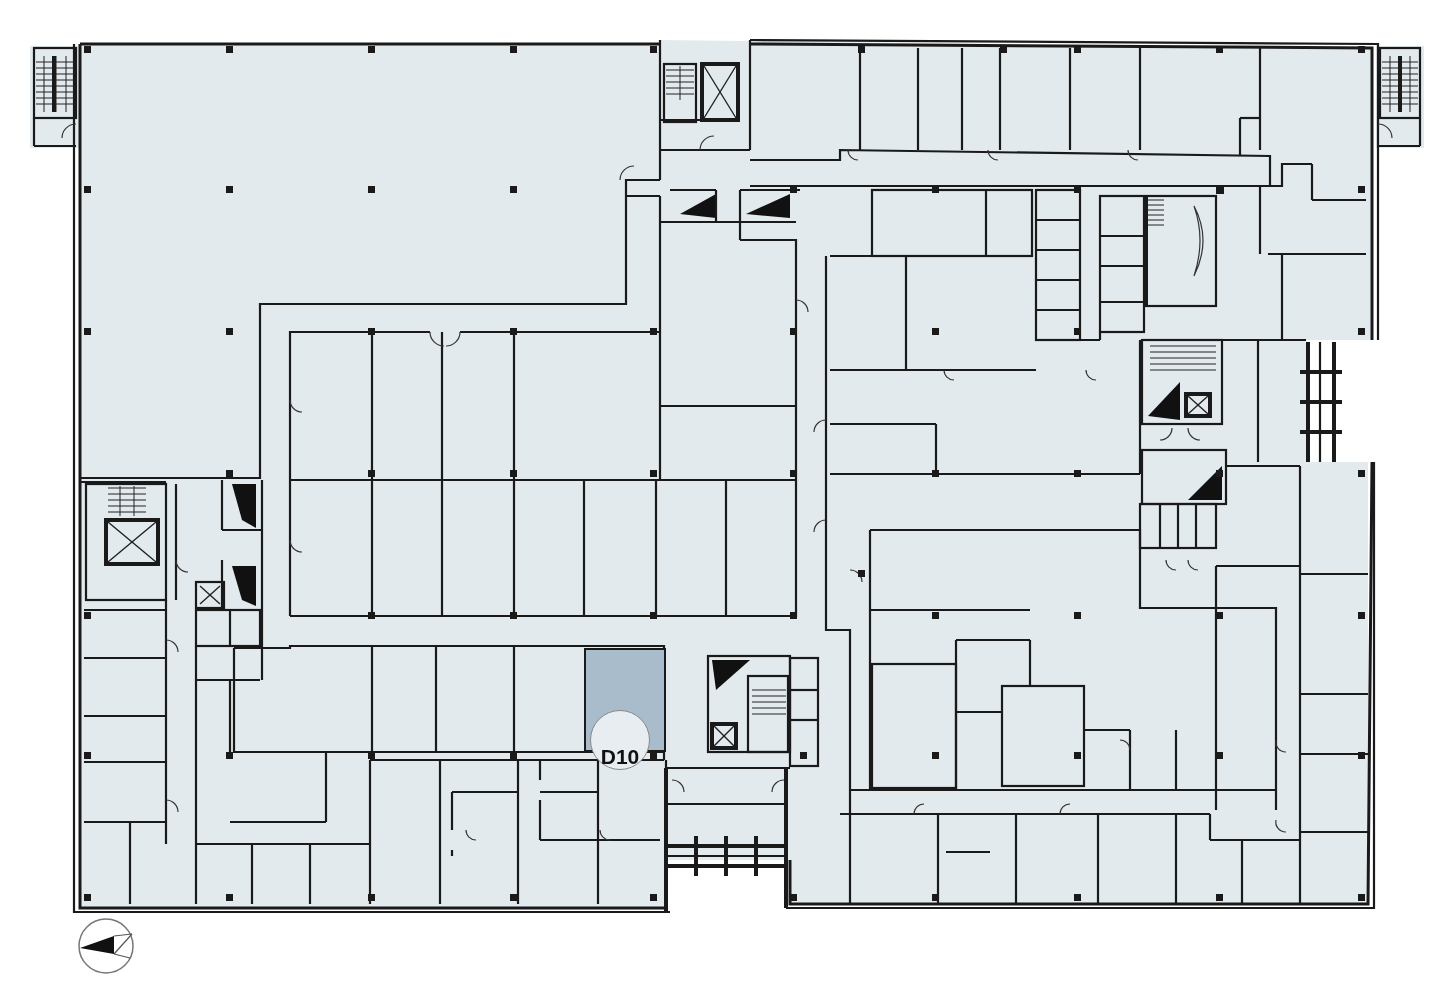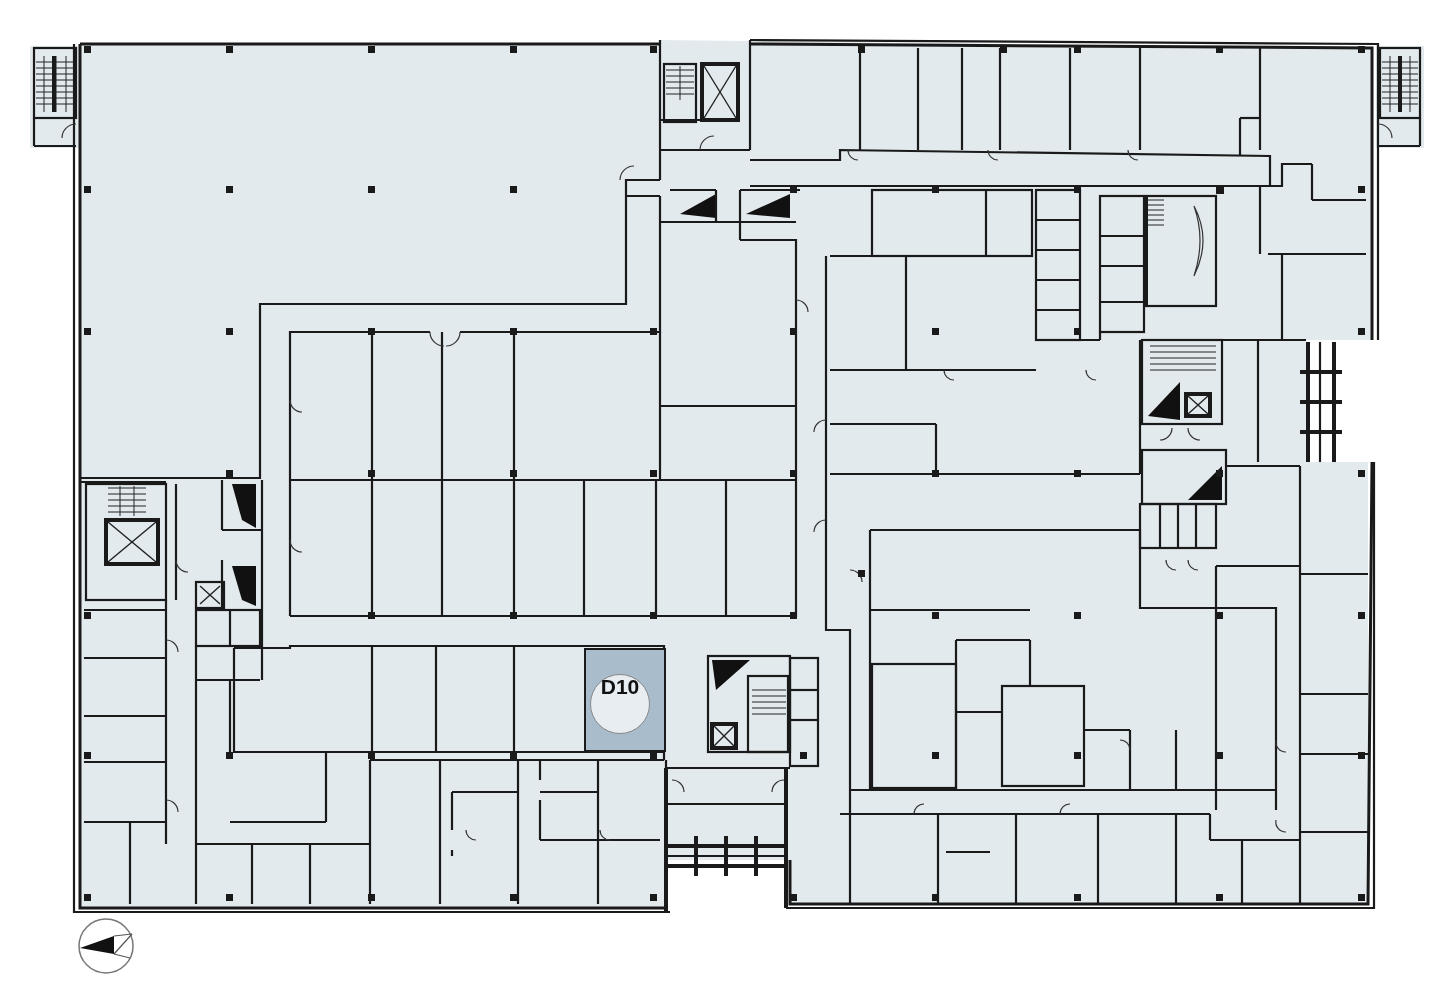--- a/index.html
+++ b/index.html
@@ -8,21 +8,21 @@
   .fl{fill:#e3eaee;}
   .w{stroke:#1a1a1a;stroke-width:2.2;fill:none;}
   .wt{stroke:#1a1a1a;stroke-width:4;fill:none;}
   .outer{stroke:#1a1a1a;stroke-width:3;fill:none;}
   .col{fill:#1a1a1a;}
   .door{stroke:#333;stroke-width:1.2;fill:none;}
   .stair{stroke:#222;stroke-width:1;fill:none;}
   .xbox{stroke:#222;stroke-width:1.4;fill:none;}
   .dark{fill:#111;}
   #d10-room{position:absolute;left:584px;top:648px;width:82px;height:104px;background:#a9bccb;border:2px solid #1a1a1a;box-sizing:border-box;}
-  #d10-badge{position:absolute;left:590px;top:674px;width:60px;height:60px;border-radius:50%;background:#e8edf1;border:1.5px solid #888;box-sizing:border-box;display:flex;align-items:flex-start;justify-content:center;font-weight:bold;font-size:21px;color:#111;font-family:"Liberation Sans",sans-serif;}
+  #d10-badge{position:absolute;left:590px;top:710px;width:60px;height:60px;border-radius:50%;background:#e8edf1;border:1.5px solid #888;box-sizing:border-box;display:flex;align-items:flex-end;justify-content:center;font-weight:bold;font-size:21px;color:#111;font-family:"Liberation Sans",sans-serif;}
   #compass{position:absolute;left:76px;top:916px;width:60px;height:60px;}
 </style>
 </head>
 <body>
 
 <svg id="plan" viewBox="0 0 1440 984" xmlns="http://www.w3.org/2000/svg">
 
   <g>
     <polygon class="fl" points="80,44 660,44 660,40 1372,48 1372,340 1306,340 1306,462 1368,462 1368,904 790,904 790,860 666,860 666,908 80,908 80,478 80,44"></polygon>
     <rect class="fl" x="30" y="46" width="52" height="102"></rect>

